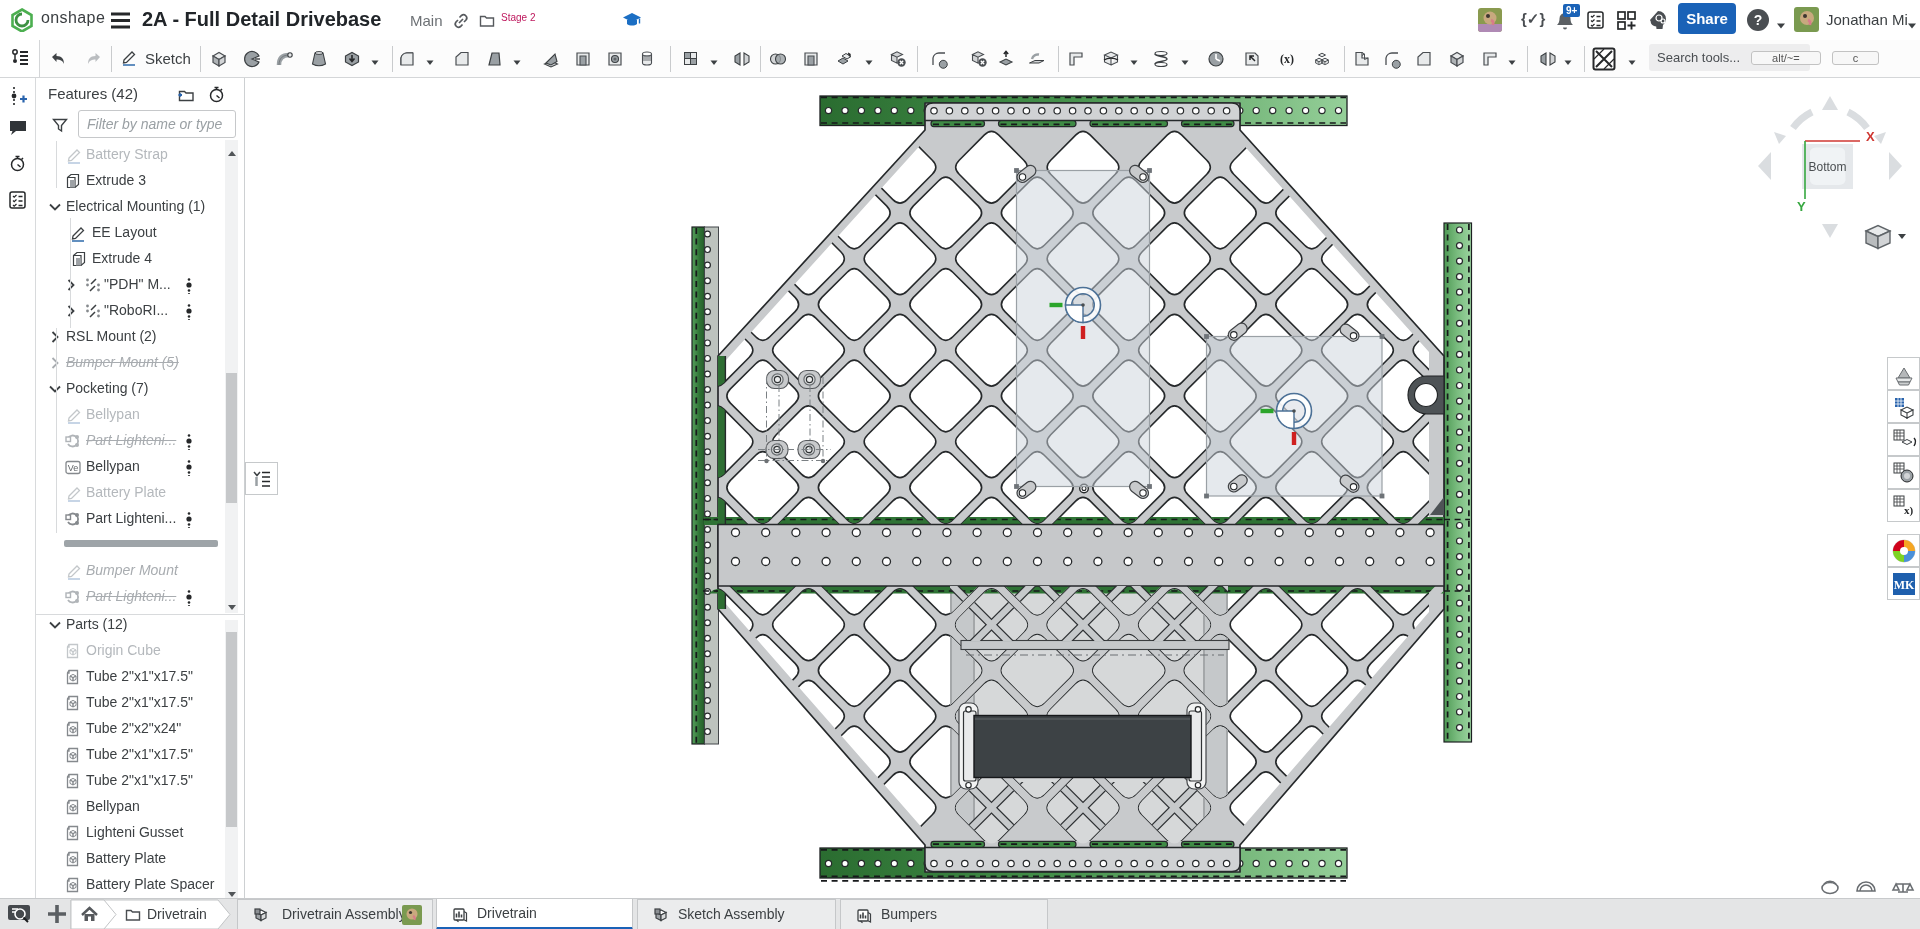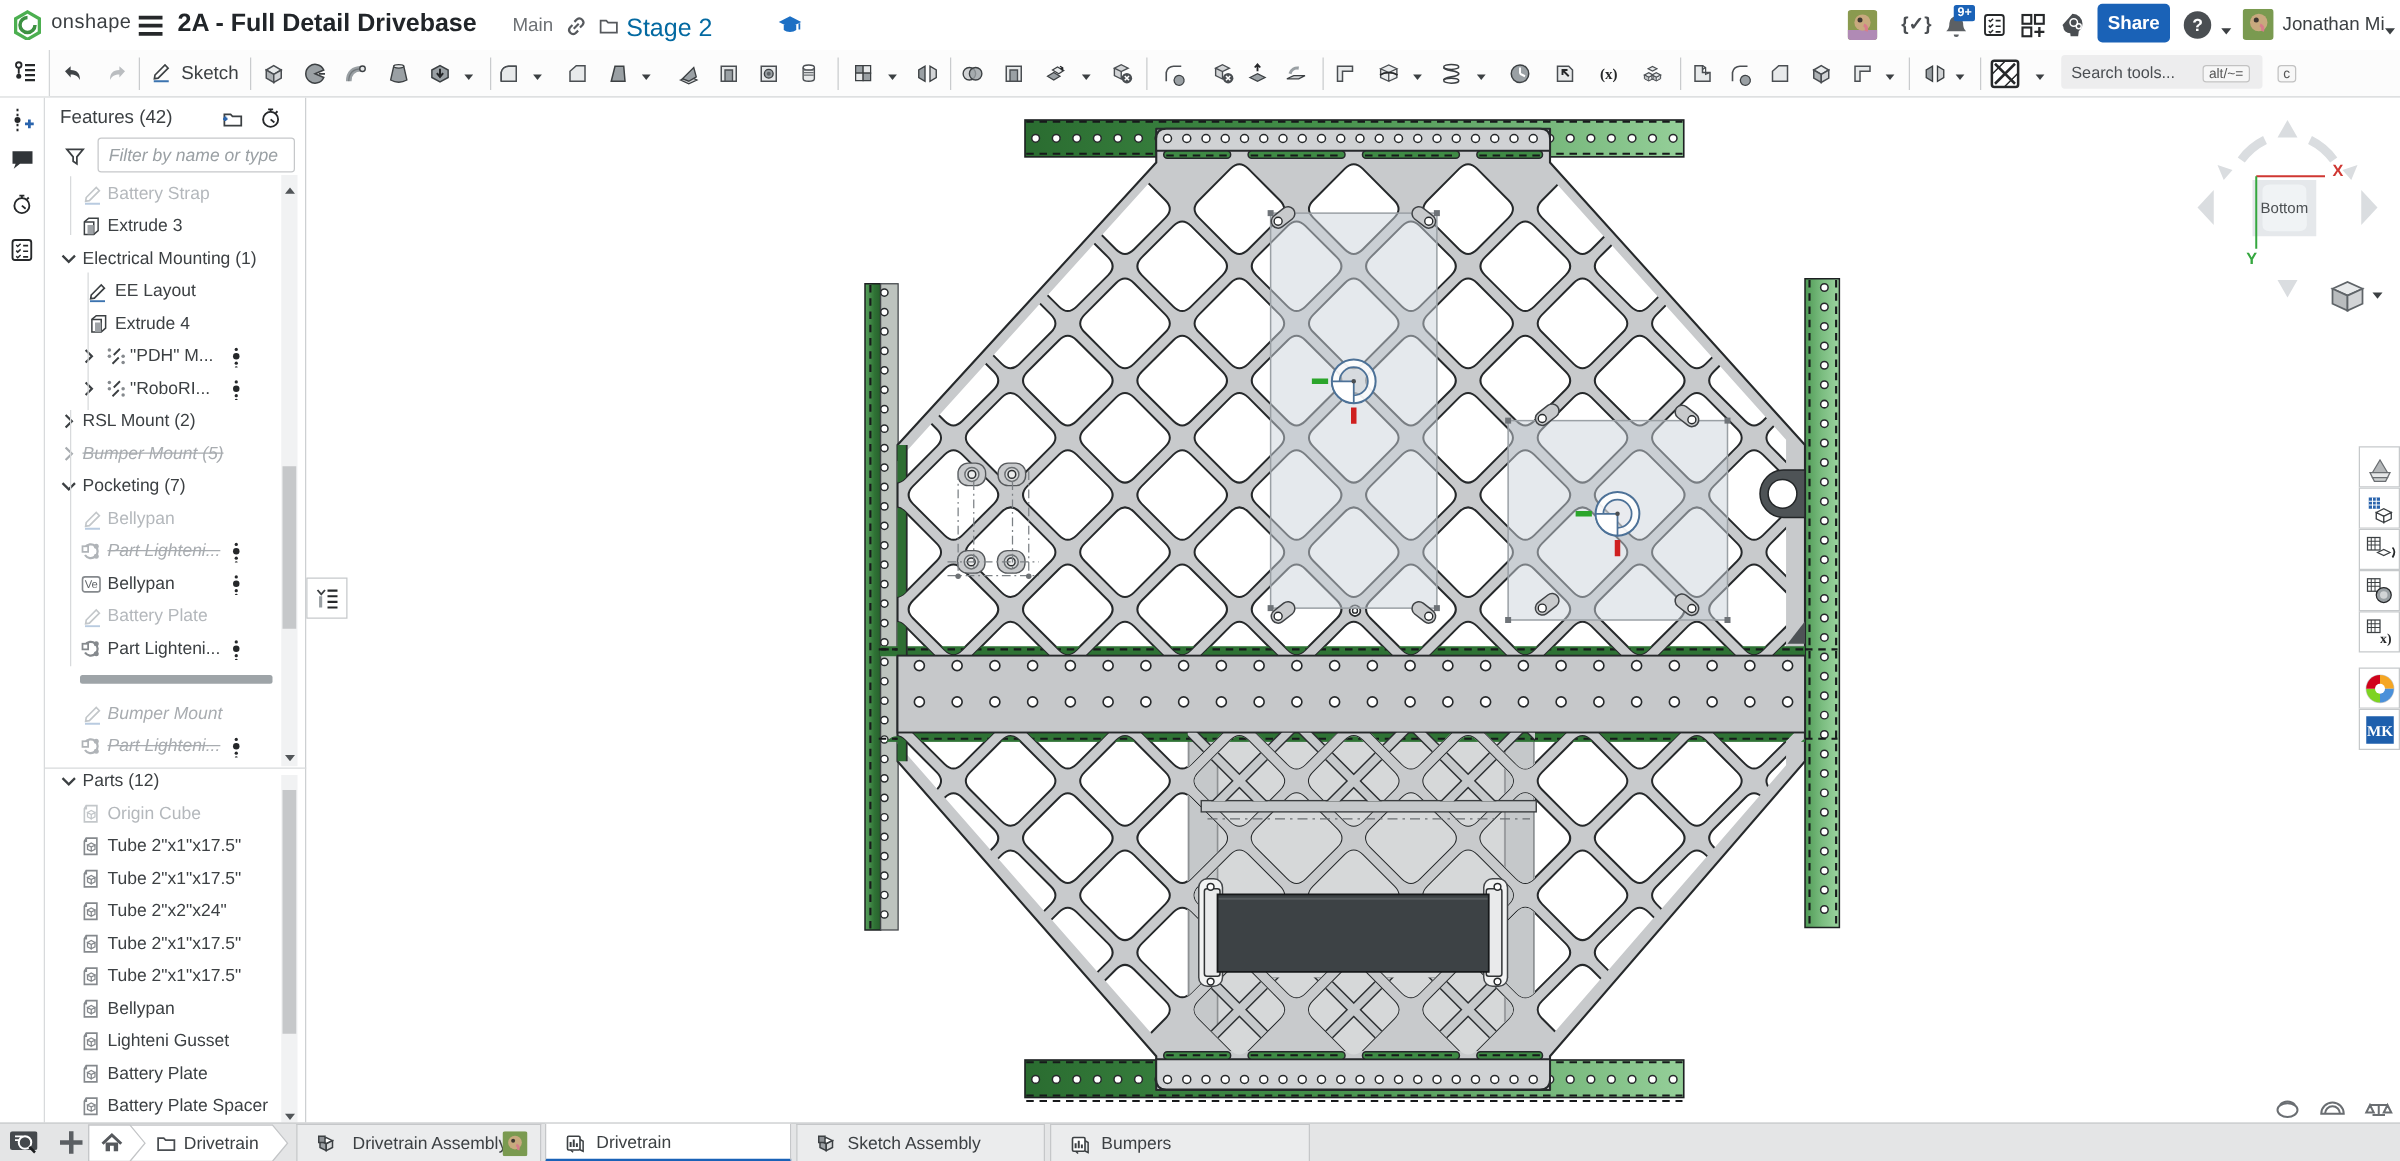--- a/index.html
+++ b/index.html
@@ -6,21 +6,21 @@
 #topbar{left:0;top:0;width:1920px;height:40px;background:#fff;z-index:30}
 #toolbar{left:0;top:40px;width:1920px;height:38px;background:#fcfcfc;border-bottom:1px solid #d4d6d8;z-index:30}
 #leftstrip{left:0;top:78px;width:36px;height:820px;background:#fff;border-right:1px solid #d8dadc;z-index:25}
 #panel{left:36px;top:78px;width:209px;height:820px;background:#fff;border-right:1px solid #cdd0d2;z-index:24}
 #bottombar{left:0;top:898px;width:1920px;height:31px;background:#e4e5e6;border-top:1px solid #c8cacc;z-index:30}
 .row{position:absolute;height:26px;line-height:26px;font-size:14px;color:#3c4043;white-space:nowrap}
 .gray{color:#b4b8bc}
 .strike{text-decoration:line-through;font-style:italic;color:#a8acb0}
 .ital{font-style:italic;color:#a8acb0}
 .ticon{position:absolute;top:5px}
-kbd{font-family:"Liberation Sans",sans-serif;font-size:11px;color:#555;background:#f7f7f7;border:1px solid #c2c2c2;border-radius:3px;padding:0 4px;margin-left:22px}
+kbd{font-family:"Liberation Sans",sans-serif;font-size:11px;color:#555;background:#f7f7f7;border:1px solid #c2c2c2;border-radius:3px;padding:0 20px;margin-left:11px}
 .tab{position:absolute;top:0;height:31px;font-size:14px;color:#3c4043}
 .vbox{position:absolute;width:33px;height:33px;background:#fff;border:1px solid #c6c9cb;z-index:26}
 </style></head><body>
 <svg width="1920" height="929" viewBox="0 0 1920 929" style="position:absolute;left:0;top:0">
     <rect width="1920" height="929" fill="#ffffff"></rect>
     <defs>
       <path id="holesP" d="M684.7 343.2L709.9 317.9Q717.0 310.9 724.1 317.9L749.3 343.2Q756.4 350.2 749.3 357.3L724.1 382.6Q717.0 389.6 709.9 382.6L684.7 357.3Q677.6 350.2 684.7 343.2ZM684.7 434.7L709.9 409.4Q717.0 402.4 724.1 409.4L749.3 434.7Q756.4 441.8 749.3 448.8L724.1 474.1Q717.0 481.1 709.9 474.1L684.7 448.8Q677.6 441.8 684.7 434.7ZM684.7 526.2L709.9 500.9Q717.0 493.9 724.1 500.9L749.3 526.2Q756.4 533.2 749.3 540.3L724.1 565.6Q717.0 572.6 709.9 565.6L684.7 540.3Q677.6 533.2 684.7 526.2ZM684.7 617.7L709.9 592.4Q717.0 585.4 724.1 592.4L749.3 617.7Q756.4 624.8 749.3 631.8L724.1 657.1Q717.0 664.1 709.9 657.1L684.7 631.8Q677.6 624.8 684.7 617.7ZM730.4 297.4L755.7 272.2Q762.8 265.1 769.8 272.2L795.1 297.4Q802.1 304.5 795.1 311.6L769.8 336.8Q762.8 343.9 755.7 336.8L730.4 311.6Q723.4 304.5 730.4 297.4ZM730.4 388.9L755.7 363.7Q762.8 356.6 769.8 363.7L795.1 388.9Q802.1 396.0 795.1 403.1L769.8 428.3Q762.8 435.4 755.7 428.3L730.4 403.1Q723.4 396.0 730.4 388.9ZM730.4 480.4L755.7 455.2Q762.8 448.1 769.8 455.2L795.1 480.4Q802.1 487.5 795.1 494.6L769.8 519.8Q762.8 526.9 755.7 519.8L730.4 494.6Q723.4 487.5 730.4 480.4ZM730.4 571.9L755.7 546.7Q762.8 539.6 769.8 546.7L795.1 571.9Q802.1 579.0 795.1 586.1L769.8 611.3Q762.8 618.4 755.7 611.3L730.4 586.1Q723.4 579.0 730.4 571.9ZM730.4 663.4L755.7 638.2Q762.8 631.1 769.8 638.2L795.1 663.4Q802.1 670.5 795.1 677.6L769.8 702.8Q762.8 709.9 755.7 702.8L730.4 677.6Q723.4 670.5 730.4 663.4ZM776.2 251.7L801.4 226.4Q808.5 219.3 815.6 226.4L840.8 251.7Q847.9 258.8 840.8 265.8L815.6 291.1Q808.5 298.1 801.4 291.1L776.2 265.8Q769.1 258.8 776.2 251.7ZM776.2 343.2L801.4 317.9Q808.5 310.9 815.6 317.9L840.8 343.2Q847.9 350.2 840.8 357.3L815.6 382.6Q808.5 389.6 801.4 382.6L776.2 357.3Q769.1 350.2 776.2 343.2ZM776.2 434.7L801.4 409.4Q808.5 402.4 815.6 409.4L840.8 434.7Q847.9 441.8 840.8 448.8L815.6 474.1Q808.5 481.1 801.4 474.1L776.2 448.8Q769.1 441.8 776.2 434.7ZM776.2 526.2L801.4 500.9Q808.5 493.9 815.6 500.9L840.8 526.2Q847.9 533.2 840.8 540.3L815.6 565.6Q808.5 572.6 801.4 565.6L776.2 540.3Q769.1 533.2 776.2 526.2ZM776.2 617.7L801.4 592.4Q808.5 585.4 815.6 592.4L840.8 617.7Q847.9 624.8 840.8 631.8L815.6 657.1Q808.5 664.1 801.4 657.1L776.2 631.8Q769.1 624.8 776.2 617.7ZM776.2 709.2L801.4 683.9Q808.5 676.9 815.6 683.9L840.8 709.2Q847.9 716.2 840.8 723.3L815.6 748.6Q808.5 755.6 801.4 748.6L776.2 723.3Q769.1 716.2 776.2 709.2ZM821.9 205.9L847.2 180.7Q854.2 173.6 861.3 180.7L886.6 205.9Q893.6 213.0 886.6 220.1L861.3 245.3Q854.2 252.4 847.2 245.3L821.9 220.1Q814.9 213.0 821.9 205.9ZM821.9 297.4L847.2 272.2Q854.2 265.1 861.3 272.2L886.6 297.4Q893.6 304.5 886.6 311.6L861.3 336.8Q854.2 343.9 847.2 336.8L821.9 311.6Q814.9 304.5 821.9 297.4ZM821.9 388.9L847.2 363.7Q854.2 356.6 861.3 363.7L886.6 388.9Q893.6 396.0 886.6 403.1L861.3 428.3Q854.2 435.4 847.2 428.3L821.9 403.1Q814.9 396.0 821.9 388.9ZM821.9 480.4L847.2 455.2Q854.2 448.1 861.3 455.2L886.6 480.4Q893.6 487.5 886.6 494.6L861.3 519.8Q854.2 526.9 847.2 519.8L821.9 494.6Q814.9 487.5 821.9 480.4ZM821.9 571.9L847.2 546.7Q854.2 539.6 861.3 546.7L886.6 571.9Q893.6 579.0 886.6 586.1L861.3 611.3Q854.2 618.4 847.2 611.3L821.9 586.1Q814.9 579.0 821.9 571.9ZM821.9 663.4L847.2 638.2Q854.2 631.1 861.3 638.2L886.6 663.4Q893.6 670.5 886.6 677.6L861.3 702.8Q854.2 709.9 847.2 702.8L821.9 677.6Q814.9 670.5 821.9 663.4ZM821.9 754.9L847.2 729.7Q854.2 722.6 861.3 729.7L886.6 754.9Q893.6 762.0 886.6 769.1L861.3 794.3Q854.2 801.4 847.2 794.3L821.9 769.1Q814.9 762.0 821.9 754.9ZM867.7 160.2L892.9 134.9Q900.0 127.8 907.1 134.9L932.3 160.2Q939.4 167.2 932.3 174.3L907.1 199.6Q900.0 206.7 892.9 199.6L867.7 174.3Q860.6 167.2 867.7 160.2ZM867.7 251.7L892.9 226.4Q900.0 219.3 907.1 226.4L932.3 251.7Q939.4 258.8 932.3 265.8L907.1 291.1Q900.0 298.1 892.9 291.1L867.7 265.8Q860.6 258.8 867.7 251.7ZM867.7 343.2L892.9 317.9Q900.0 310.9 907.1 317.9L932.3 343.2Q939.4 350.2 932.3 357.3L907.1 382.6Q900.0 389.6 892.9 382.6L867.7 357.3Q860.6 350.2 867.7 343.2ZM867.7 434.7L892.9 409.4Q900.0 402.4 907.1 409.4L932.3 434.7Q939.4 441.8 932.3 448.8L907.1 474.1Q900.0 481.1 892.9 474.1L867.7 448.8Q860.6 441.8 867.7 434.7ZM867.7 526.2L892.9 500.9Q900.0 493.9 907.1 500.9L932.3 526.2Q939.4 533.2 932.3 540.3L907.1 565.6Q900.0 572.6 892.9 565.6L867.7 540.3Q860.6 533.2 867.7 526.2ZM867.7 617.7L892.9 592.4Q900.0 585.4 907.1 592.4L932.3 617.7Q939.4 624.8 932.3 631.8L907.1 657.1Q900.0 664.1 892.9 657.1L867.7 631.8Q860.6 624.8 867.7 617.7ZM867.7 709.2L892.9 683.9Q900.0 676.9 907.1 683.9L932.3 709.2Q939.4 716.2 932.3 723.3L907.1 748.6Q900.0 755.6 892.9 748.6L867.7 723.3Q860.6 716.2 867.7 709.2ZM867.7 800.7L892.9 775.4Q900.0 768.4 907.1 775.4L932.3 800.7Q939.4 807.8 932.3 814.8L907.1 840.1Q900.0 847.1 892.9 840.1L867.7 814.8Q860.6 807.8 867.7 800.7ZM913.4 205.9L938.7 180.7Q945.8 173.6 952.8 180.7L978.1 205.9Q985.1 213.0 978.1 220.1L952.8 245.3Q945.8 252.4 938.7 245.3L913.4 220.1Q906.4 213.0 913.4 205.9ZM913.4 297.4L938.7 272.2Q945.8 265.1 952.8 272.2L978.1 297.4Q985.1 304.5 978.1 311.6L952.8 336.8Q945.8 343.9 938.7 336.8L913.4 311.6Q906.4 304.5 913.4 297.4ZM913.4 388.9L938.7 363.7Q945.8 356.6 952.8 363.7L978.1 388.9Q985.1 396.0 978.1 403.1L952.8 428.3Q945.8 435.4 938.7 428.3L913.4 403.1Q906.4 396.0 913.4 388.9ZM913.4 480.4L938.7 455.2Q945.8 448.1 952.8 455.2L978.1 480.4Q985.1 487.5 978.1 494.6L952.8 519.8Q945.8 526.9 938.7 519.8L913.4 494.6Q906.4 487.5 913.4 480.4ZM913.4 571.9L938.7 546.7Q945.8 539.6 952.8 546.7L978.1 571.9Q985.1 579.0 978.1 586.1L952.8 611.3Q945.8 618.4 938.7 611.3L913.4 586.1Q906.4 579.0 913.4 571.9ZM913.4 663.4L938.7 638.2Q945.8 631.1 952.8 638.2L978.1 663.4Q985.1 670.5 978.1 677.6L952.8 702.8Q945.8 709.9 938.7 702.8L913.4 677.6Q906.4 670.5 913.4 663.4ZM913.4 754.9L938.7 729.7Q945.8 722.6 952.8 729.7L978.1 754.9Q985.1 762.0 978.1 769.1L952.8 794.3Q945.8 801.4 938.7 794.3L913.4 769.1Q906.4 762.0 913.4 754.9ZM959.2 68.7L984.4 43.4Q991.5 36.4 998.6 43.4L1023.8 68.7Q1030.9 75.8 1023.8 82.8L998.6 108.1Q991.5 115.2 984.4 108.1L959.2 82.8Q952.1 75.8 959.2 68.7ZM959.2 160.2L984.4 134.9Q991.5 127.8 998.6 134.9L1023.8 160.2Q1030.9 167.2 1023.8 174.3L998.6 199.6Q991.5 206.7 984.4 199.6L959.2 174.3Q952.1 167.2 959.2 160.2ZM959.2 251.7L984.4 226.4Q991.5 219.3 998.6 226.4L1023.8 251.7Q1030.9 258.8 1023.8 265.8L998.6 291.1Q991.5 298.1 984.4 291.1L959.2 265.8Q952.1 258.8 959.2 251.7ZM959.2 343.2L984.4 317.9Q991.5 310.9 998.6 317.9L1023.8 343.2Q1030.9 350.2 1023.8 357.3L998.6 382.6Q991.5 389.6 984.4 382.6L959.2 357.3Q952.1 350.2 959.2 343.2ZM959.2 434.7L984.4 409.4Q991.5 402.4 998.6 409.4L1023.8 434.7Q1030.9 441.8 1023.8 448.8L998.6 474.1Q991.5 481.1 984.4 474.1L959.2 448.8Q952.1 441.8 959.2 434.7ZM959.2 526.2L984.4 500.9Q991.5 493.9 998.6 500.9L1023.8 526.2Q1030.9 533.2 1023.8 540.3L998.6 565.6Q991.5 572.6 984.4 565.6L959.2 540.3Q952.1 533.2 959.2 526.2ZM959.2 617.7L984.4 592.4Q991.5 585.4 998.6 592.4L1023.8 617.7Q1030.9 624.8 1023.8 631.8L998.6 657.1Q991.5 664.1 984.4 657.1L959.2 631.8Q952.1 624.8 959.2 617.7ZM959.2 709.2L984.4 683.9Q991.5 676.9 998.6 683.9L1023.8 709.2Q1030.9 716.2 1023.8 723.3L998.6 748.6Q991.5 755.6 984.4 748.6L959.2 723.3Q952.1 716.2 959.2 709.2ZM959.2 800.7L984.4 775.4Q991.5 768.4 998.6 775.4L1023.8 800.7Q1030.9 807.8 1023.8 814.8L998.6 840.1Q991.5 847.1 984.4 840.1L959.2 814.8Q952.1 807.8 959.2 800.7ZM959.2 892.2L984.4 866.9Q991.5 859.9 998.6 866.9L1023.8 892.2Q1030.9 899.2 1023.8 906.3L998.6 931.6Q991.5 938.6 984.4 931.6L959.2 906.3Q952.1 899.2 959.2 892.2ZM1004.9 205.9L1030.2 180.7Q1037.2 173.6 1044.3 180.7L1069.6 205.9Q1076.7 213.0 1069.6 220.1L1044.3 245.3Q1037.2 252.4 1030.2 245.3L1004.9 220.1Q997.9 213.0 1004.9 205.9ZM1004.9 297.4L1030.2 272.2Q1037.2 265.1 1044.3 272.2L1069.6 297.4Q1076.7 304.5 1069.6 311.6L1044.3 336.8Q1037.2 343.9 1030.2 336.8L1004.9 311.6Q997.9 304.5 1004.9 297.4ZM1004.9 388.9L1030.2 363.7Q1037.2 356.6 1044.3 363.7L1069.6 388.9Q1076.7 396.0 1069.6 403.1L1044.3 428.3Q1037.2 435.4 1030.2 428.3L1004.9 403.1Q997.9 396.0 1004.9 388.9ZM1004.9 480.4L1030.2 455.2Q1037.2 448.1 1044.3 455.2L1069.6 480.4Q1076.7 487.5 1069.6 494.6L1044.3 519.8Q1037.2 526.9 1030.2 519.8L1004.9 494.6Q997.9 487.5 1004.9 480.4ZM1004.9 571.9L1030.2 546.7Q1037.2 539.6 1044.3 546.7L1069.6 571.9Q1076.7 579.0 1069.6 586.1L1044.3 611.3Q1037.2 618.4 1030.2 611.3L1004.9 586.1Q997.9 579.0 1004.9 571.9ZM1004.9 663.4L1030.2 638.2Q1037.2 631.1 1044.3 638.2L1069.6 663.4Q1076.7 670.5 1069.6 677.6L1044.3 702.8Q1037.2 709.9 1030.2 702.8L1004.9 677.6Q997.9 670.5 1004.9 663.4ZM1004.9 754.9L1030.2 729.7Q1037.2 722.6 1044.3 729.7L1069.6 754.9Q1076.7 762.0 1069.6 769.1L1044.3 794.3Q1037.2 801.4 1030.2 794.3L1004.9 769.1Q997.9 762.0 1004.9 754.9ZM1050.7 68.7L1075.9 43.4Q1083.0 36.4 1090.1 43.4L1115.3 68.7Q1122.4 75.8 1115.3 82.8L1090.1 108.1Q1083.0 115.2 1075.9 108.1L1050.7 82.8Q1043.6 75.8 1050.7 68.7ZM1050.7 160.2L1075.9 134.9Q1083.0 127.8 1090.1 134.9L1115.3 160.2Q1122.4 167.2 1115.3 174.3L1090.1 199.6Q1083.0 206.7 1075.9 199.6L1050.7 174.3Q1043.6 167.2 1050.7 160.2ZM1050.7 251.7L1075.9 226.4Q1083.0 219.3 1090.1 226.4L1115.3 251.7Q1122.4 258.8 1115.3 265.8L1090.1 291.1Q1083.0 298.1 1075.9 291.1L1050.7 265.8Q1043.6 258.8 1050.7 251.7ZM1050.7 343.2L1075.9 317.9Q1083.0 310.9 1090.1 317.9L1115.3 343.2Q1122.4 350.2 1115.3 357.3L1090.1 382.6Q1083.0 389.6 1075.9 382.6L1050.7 357.3Q1043.6 350.2 1050.7 343.2ZM1050.7 434.7L1075.9 409.4Q1083.0 402.4 1090.1 409.4L1115.3 434.7Q1122.4 441.8 1115.3 448.8L1090.1 474.1Q1083.0 481.1 1075.9 474.1L1050.7 448.8Q1043.6 441.8 1050.7 434.7ZM1050.7 526.2L1075.9 500.9Q1083.0 493.9 1090.1 500.9L1115.3 526.2Q1122.4 533.2 1115.3 540.3L1090.1 565.6Q1083.0 572.6 1075.9 565.6L1050.7 540.3Q1043.6 533.2 1050.7 526.2ZM1050.7 617.7L1075.9 592.4Q1083.0 585.4 1090.1 592.4L1115.3 617.7Q1122.4 624.8 1115.3 631.8L1090.1 657.1Q1083.0 664.1 1075.9 657.1L1050.7 631.8Q1043.6 624.8 1050.7 617.7ZM1050.7 709.2L1075.9 683.9Q1083.0 676.9 1090.1 683.9L1115.3 709.2Q1122.4 716.2 1115.3 723.3L1090.1 748.6Q1083.0 755.6 1075.9 748.6L1050.7 723.3Q1043.6 716.2 1050.7 709.2ZM1050.7 800.7L1075.9 775.4Q1083.0 768.4 1090.1 775.4L1115.3 800.7Q1122.4 807.8 1115.3 814.8L1090.1 840.1Q1083.0 847.1 1075.9 840.1L1050.7 814.8Q1043.6 807.8 1050.7 800.7ZM1050.7 892.2L1075.9 866.9Q1083.0 859.9 1090.1 866.9L1115.3 892.2Q1122.4 899.2 1115.3 906.3L1090.1 931.6Q1083.0 938.6 1075.9 931.6L1050.7 906.3Q1043.6 899.2 1050.7 892.2ZM1096.4 205.9L1121.7 180.7Q1128.8 173.6 1135.8 180.7L1161.1 205.9Q1168.2 213.0 1161.1 220.1L1135.8 245.3Q1128.8 252.4 1121.7 245.3L1096.4 220.1Q1089.3 213.0 1096.4 205.9ZM1096.4 297.4L1121.7 272.2Q1128.8 265.1 1135.8 272.2L1161.1 297.4Q1168.2 304.5 1161.1 311.6L1135.8 336.8Q1128.8 343.9 1121.7 336.8L1096.4 311.6Q1089.3 304.5 1096.4 297.4ZM1096.4 388.9L1121.7 363.7Q1128.8 356.6 1135.8 363.7L1161.1 388.9Q1168.2 396.0 1161.1 403.1L1135.8 428.3Q1128.8 435.4 1121.7 428.3L1096.4 403.1Q1089.3 396.0 1096.4 388.9ZM1096.4 480.4L1121.7 455.2Q1128.8 448.1 1135.8 455.2L1161.1 480.4Q1168.2 487.5 1161.1 494.6L1135.8 519.8Q1128.8 526.9 1121.7 519.8L1096.4 494.6Q1089.3 487.5 1096.4 480.4ZM1096.4 571.9L1121.7 546.7Q1128.8 539.6 1135.8 546.7L1161.1 571.9Q1168.2 579.0 1161.1 586.1L1135.8 611.3Q1128.8 618.4 1121.7 611.3L1096.4 586.1Q1089.3 579.0 1096.4 571.9ZM1096.4 663.4L1121.7 638.2Q1128.8 631.1 1135.8 638.2L1161.1 663.4Q1168.2 670.5 1161.1 677.6L1135.8 702.8Q1128.8 709.9 1121.7 702.8L1096.4 677.6Q1089.3 670.5 1096.4 663.4ZM1096.4 754.9L1121.7 729.7Q1128.8 722.6 1135.8 729.7L1161.1 754.9Q1168.2 762.0 1161.1 769.1L1135.8 794.3Q1128.8 801.4 1121.7 794.3L1096.4 769.1Q1089.3 762.0 1096.4 754.9ZM1142.2 68.7L1167.4 43.4Q1174.5 36.4 1181.6 43.4L1206.8 68.7Q1213.9 75.8 1206.8 82.8L1181.6 108.1Q1174.5 115.2 1167.4 108.1L1142.2 82.8Q1135.1 75.8 1142.2 68.7ZM1142.2 160.2L1167.4 134.9Q1174.5 127.8 1181.6 134.9L1206.8 160.2Q1213.9 167.2 1206.8 174.3L1181.6 199.6Q1174.5 206.7 1167.4 199.6L1142.2 174.3Q1135.1 167.2 1142.2 160.2ZM1142.2 251.7L1167.4 226.4Q1174.5 219.3 1181.6 226.4L1206.8 251.7Q1213.9 258.8 1206.8 265.8L1181.6 291.1Q1174.5 298.1 1167.4 291.1L1142.2 265.8Q1135.1 258.8 1142.2 251.7ZM1142.2 343.2L1167.4 317.9Q1174.5 310.9 1181.6 317.9L1206.8 343.2Q1213.9 350.2 1206.8 357.3L1181.6 382.6Q1174.5 389.6 1167.4 382.6L1142.2 357.3Q1135.1 350.2 1142.2 343.2ZM1142.2 434.7L1167.4 409.4Q1174.5 402.4 1181.6 409.4L1206.8 434.7Q1213.9 441.8 1206.8 448.8L1181.6 474.1Q1174.5 481.1 1167.4 474.1L1142.2 448.8Q1135.1 441.8 1142.2 434.7ZM1142.2 526.2L1167.4 500.9Q1174.5 493.9 1181.6 500.9L1206.8 526.2Q1213.9 533.2 1206.8 540.3L1181.6 565.6Q1174.5 572.6 1167.4 565.6L1142.2 540.3Q1135.1 533.2 1142.2 526.2ZM1142.2 617.7L1167.4 592.4Q1174.5 585.4 1181.6 592.4L1206.8 617.7Q1213.9 624.8 1206.8 631.8L1181.6 657.1Q1174.5 664.1 1167.4 657.1L1142.2 631.8Q1135.1 624.8 1142.2 617.7ZM1142.2 709.2L1167.4 683.9Q1174.5 676.9 1181.6 683.9L1206.8 709.2Q1213.9 716.2 1206.8 723.3L1181.6 748.6Q1174.5 755.6 1167.4 748.6L1142.2 723.3Q1135.1 716.2 1142.2 709.2ZM1142.2 800.7L1167.4 775.4Q1174.5 768.4 1181.6 775.4L1206.8 800.7Q1213.9 807.8 1206.8 814.8L1181.6 840.1Q1174.5 847.1 1167.4 840.1L1142.2 814.8Q1135.1 807.8 1142.2 800.7ZM1142.2 892.2L1167.4 866.9Q1174.5 859.9 1181.6 866.9L1206.8 892.2Q1213.9 899.2 1206.8 906.3L1181.6 931.6Q1174.5 938.6 1167.4 931.6L1142.2 906.3Q1135.1 899.2 1142.2 892.2ZM1187.9 205.9L1213.2 180.7Q1220.2 173.6 1227.3 180.7L1252.6 205.9Q1259.7 213.0 1252.6 220.1L1227.3 245.3Q1220.2 252.4 1213.2 245.3L1187.9 220.1Q1180.8 213.0 1187.9 205.9ZM1187.9 297.4L1213.2 272.2Q1220.2 265.1 1227.3 272.2L1252.6 297.4Q1259.7 304.5 1252.6 311.6L1227.3 336.8Q1220.2 343.9 1213.2 336.8L1187.9 311.6Q1180.8 304.5 1187.9 297.4ZM1187.9 388.9L1213.2 363.7Q1220.2 356.6 1227.3 363.7L1252.6 388.9Q1259.7 396.0 1252.6 403.1L1227.3 428.3Q1220.2 435.4 1213.2 428.3L1187.9 403.1Q1180.8 396.0 1187.9 388.9ZM1187.9 480.4L1213.2 455.2Q1220.2 448.1 1227.3 455.2L1252.6 480.4Q1259.7 487.5 1252.6 494.6L1227.3 519.8Q1220.2 526.9 1213.2 519.8L1187.9 494.6Q1180.8 487.5 1187.9 480.4ZM1187.9 571.9L1213.2 546.7Q1220.2 539.6 1227.3 546.7L1252.6 571.9Q1259.7 579.0 1252.6 586.1L1227.3 611.3Q1220.2 618.4 1213.2 611.3L1187.9 586.1Q1180.8 579.0 1187.9 571.9ZM1187.9 663.4L1213.2 638.2Q1220.2 631.1 1227.3 638.2L1252.6 663.4Q1259.7 670.5 1252.6 677.6L1227.3 702.8Q1220.2 709.9 1213.2 702.8L1187.9 677.6Q1180.8 670.5 1187.9 663.4ZM1187.9 754.9L1213.2 729.7Q1220.2 722.6 1227.3 729.7L1252.6 754.9Q1259.7 762.0 1252.6 769.1L1227.3 794.3Q1220.2 801.4 1213.2 794.3L1187.9 769.1Q1180.8 762.0 1187.9 754.9ZM1233.7 160.2L1258.9 134.9Q1266.0 127.8 1273.1 134.9L1298.3 160.2Q1305.4 167.2 1298.3 174.3L1273.1 199.6Q1266.0 206.7 1258.9 199.6L1233.7 174.3Q1226.6 167.2 1233.7 160.2ZM1233.7 251.7L1258.9 226.4Q1266.0 219.3 1273.1 226.4L1298.3 251.7Q1305.4 258.8 1298.3 265.8L1273.1 291.1Q1266.0 298.1 1258.9 291.1L1233.7 265.8Q1226.6 258.8 1233.7 251.7ZM1233.7 343.2L1258.9 317.9Q1266.0 310.9 1273.1 317.9L1298.3 343.2Q1305.4 350.2 1298.3 357.3L1273.1 382.6Q1266.0 389.6 1258.9 382.6L1233.7 357.3Q1226.6 350.2 1233.7 343.2ZM1233.7 434.7L1258.9 409.4Q1266.0 402.4 1273.1 409.4L1298.3 434.7Q1305.4 441.8 1298.3 448.8L1273.1 474.1Q1266.0 481.1 1258.9 474.1L1233.7 448.8Q1226.6 441.8 1233.7 434.7ZM1233.7 526.2L1258.9 500.9Q1266.0 493.9 1273.1 500.9L1298.3 526.2Q1305.4 533.2 1298.3 540.3L1273.1 565.6Q1266.0 572.6 1258.9 565.6L1233.7 540.3Q1226.6 533.2 1233.7 526.2ZM1233.7 617.7L1258.9 592.4Q1266.0 585.4 1273.1 592.4L1298.3 617.7Q1305.4 624.8 1298.3 631.8L1273.1 657.1Q1266.0 664.1 1258.9 657.1L1233.7 631.8Q1226.6 624.8 1233.7 617.7ZM1233.7 709.2L1258.9 683.9Q1266.0 676.9 1273.1 683.9L1298.3 709.2Q1305.4 716.2 1298.3 723.3L1273.1 748.6Q1266.0 755.6 1258.9 748.6L1233.7 723.3Q1226.6 716.2 1233.7 709.2ZM1233.7 800.7L1258.9 775.4Q1266.0 768.4 1273.1 775.4L1298.3 800.7Q1305.4 807.8 1298.3 814.8L1273.1 840.1Q1266.0 847.1 1258.9 840.1L1233.7 814.8Q1226.6 807.8 1233.7 800.7ZM1279.4 205.9L1304.7 180.7Q1311.8 173.6 1318.8 180.7L1344.1 205.9Q1351.2 213.0 1344.1 220.1L1318.8 245.3Q1311.8 252.4 1304.7 245.3L1279.4 220.1Q1272.3 213.0 1279.4 205.9ZM1279.4 297.4L1304.7 272.2Q1311.8 265.1 1318.8 272.2L1344.1 297.4Q1351.2 304.5 1344.1 311.6L1318.8 336.8Q1311.8 343.9 1304.7 336.8L1279.4 311.6Q1272.3 304.5 1279.4 297.4ZM1279.4 388.9L1304.7 363.7Q1311.8 356.6 1318.8 363.7L1344.1 388.9Q1351.2 396.0 1344.1 403.1L1318.8 428.3Q1311.8 435.4 1304.7 428.3L1279.4 403.1Q1272.3 396.0 1279.4 388.9ZM1279.4 480.4L1304.7 455.2Q1311.8 448.1 1318.8 455.2L1344.1 480.4Q1351.2 487.5 1344.1 494.6L1318.8 519.8Q1311.8 526.9 1304.7 519.8L1279.4 494.6Q1272.3 487.5 1279.4 480.4ZM1279.4 571.9L1304.7 546.7Q1311.8 539.6 1318.8 546.7L1344.1 571.9Q1351.2 579.0 1344.1 586.1L1318.8 611.3Q1311.8 618.4 1304.7 611.3L1279.4 586.1Q1272.3 579.0 1279.4 571.9ZM1279.4 663.4L1304.7 638.2Q1311.8 631.1 1318.8 638.2L1344.1 663.4Q1351.2 670.5 1344.1 677.6L1318.8 702.8Q1311.8 709.9 1304.7 702.8L1279.4 677.6Q1272.3 670.5 1279.4 663.4ZM1279.4 754.9L1304.7 729.7Q1311.8 722.6 1318.8 729.7L1344.1 754.9Q1351.2 762.0 1344.1 769.1L1318.8 794.3Q1311.8 801.4 1304.7 794.3L1279.4 769.1Q1272.3 762.0 1279.4 754.9ZM1325.2 251.7L1350.4 226.4Q1357.5 219.3 1364.6 226.4L1389.8 251.7Q1396.9 258.8 1389.8 265.8L1364.6 291.1Q1357.5 298.1 1350.4 291.1L1325.2 265.8Q1318.1 258.8 1325.2 251.7ZM1325.2 343.2L1350.4 317.9Q1357.5 310.9 1364.6 317.9L1389.8 343.2Q1396.9 350.2 1389.8 357.3L1364.6 382.6Q1357.5 389.6 1350.4 382.6L1325.2 357.3Q1318.1 350.2 1325.2 343.2ZM1325.2 434.7L1350.4 409.4Q1357.5 402.4 1364.6 409.4L1389.8 434.7Q1396.9 441.8 1389.8 448.8L1364.6 474.1Q1357.5 481.1 1350.4 474.1L1325.2 448.8Q1318.1 441.8 1325.2 434.7ZM1325.2 526.2L1350.4 500.9Q1357.5 493.9 1364.6 500.9L1389.8 526.2Q1396.9 533.2 1389.8 540.3L1364.6 565.6Q1357.5 572.6 1350.4 565.6L1325.2 540.3Q1318.1 533.2 1325.2 526.2ZM1325.2 617.7L1350.4 592.4Q1357.5 585.4 1364.6 592.4L1389.8 617.7Q1396.9 624.8 1389.8 631.8L1364.6 657.1Q1357.5 664.1 1350.4 657.1L1325.2 631.8Q1318.1 624.8 1325.2 617.7ZM1325.2 709.2L1350.4 683.9Q1357.5 676.9 1364.6 683.9L1389.8 709.2Q1396.9 716.2 1389.8 723.3L1364.6 748.6Q1357.5 755.6 1350.4 748.6L1325.2 723.3Q1318.1 716.2 1325.2 709.2ZM1370.9 297.4L1396.2 272.2Q1403.2 265.1 1410.3 272.2L1435.6 297.4Q1442.7 304.5 1435.6 311.6L1410.3 336.8Q1403.2 343.9 1396.2 336.8L1370.9 311.6Q1363.8 304.5 1370.9 297.4ZM1370.9 388.9L1396.2 363.7Q1403.2 356.6 1410.3 363.7L1435.6 388.9Q1442.7 396.0 1435.6 403.1L1410.3 428.3Q1403.2 435.4 1396.2 428.3L1370.9 403.1Q1363.8 396.0 1370.9 388.9ZM1370.9 480.4L1396.2 455.2Q1403.2 448.1 1410.3 455.2L1435.6 480.4Q1442.7 487.5 1435.6 494.6L1410.3 519.8Q1403.2 526.9 1396.2 519.8L1370.9 494.6Q1363.8 487.5 1370.9 480.4ZM1370.9 571.9L1396.2 546.7Q1403.2 539.6 1410.3 546.7L1435.6 571.9Q1442.7 579.0 1435.6 586.1L1410.3 611.3Q1403.2 618.4 1396.2 611.3L1370.9 586.1Q1363.8 579.0 1370.9 571.9ZM1370.9 663.4L1396.2 638.2Q1403.2 631.1 1410.3 638.2L1435.6 663.4Q1442.7 670.5 1435.6 677.6L1410.3 702.8Q1403.2 709.9 1396.2 702.8L1370.9 677.6Q1363.8 670.5 1370.9 663.4ZM1416.7 343.2L1441.9 317.9Q1449.0 310.9 1456.1 317.9L1481.3 343.2Q1488.4 350.2 1481.3 357.3L1456.1 382.6Q1449.0 389.6 1441.9 382.6L1416.7 357.3Q1409.6 350.2 1416.7 343.2ZM1416.7 434.7L1441.9 409.4Q1449.0 402.4 1456.1 409.4L1481.3 434.7Q1488.4 441.8 1481.3 448.8L1456.1 474.1Q1449.0 481.1 1441.9 474.1L1416.7 448.8Q1409.6 441.8 1416.7 434.7ZM1416.7 526.2L1441.9 500.9Q1449.0 493.9 1456.1 500.9L1481.3 526.2Q1488.4 533.2 1481.3 540.3L1456.1 565.6Q1449.0 572.6 1441.9 565.6L1416.7 540.3Q1409.6 533.2 1416.7 526.2ZM1416.7 617.7L1441.9 592.4Q1449.0 585.4 1456.1 592.4L1481.3 617.7Q1488.4 624.8 1481.3 631.8L1456.1 657.1Q1449.0 664.1 1441.9 657.1L1416.7 631.8Q1409.6 624.8 1416.7 617.7Z"></path>
       <clipPath id="holesC">
         <use href="#holesP"></use>
       </clipPath>
@@ -557,21 +557,21 @@
         <path d="M1 2 H20 M1 8.5 H20 M1 15 H20" stroke="#26282a" stroke-width="3"></path>
       </svg></div>
     <div class="abs" style="left:142px;top:8px;font-size:20px;font-weight:bold;color:#212529">2A - Full Detail Drivebase</div>
     <div class="abs" style="left:410px;top:12px;font-size:15px;color:#6d7175">Main</div>
     <div class="abs" style="left:452px;top:12px"><svg width="18" height="18" viewBox="0 0 18 18" style="">
         <path d="M7 11 L11 7 M6 8 L4 10 a3.2 3.2 0 0 0 4.5 4.5 L10.5 12.5 M12 10 L14 8 A3.2 3.2 0 0 0 9.5 3.5 L7.5 5.5" fill="none" stroke="#56595d" stroke-width="1.7"></path>
       </svg></div>
     <div class="abs" style="left:478px;top:12px"><svg width="18" height="18" viewBox="0 0 18 18" style="">
         <path d="M2.5 4.5 H7 L8.5 6 H15.5 V14 H2.5 Z" fill="none" stroke="#56595d" stroke-width="1.4"></path>
       </svg></div>
-    <div class="abs" style="left:501px;top:12px;font-size:20px;color:#0369a1">Stage 2</div>
+    <div class="abs" style="left:501px;top:12px;font-size:10px;color:#be185d">Stage 2</div>
     <div class="abs" style="left:622px;top:11px"><svg width="20" height="18" viewBox="0 0 20 18" style="">
         <path d="M10 2 L19 6.5 L10 11 L1 6.5 Z" fill="#1c6fc4"></path>
         <path d="M5 9 v4 c2.5 2 7.5 2 10 0 v-4" fill="#1c6fc4"></path>
         <path d="M17.5 7.5 v5" stroke="#1c6fc4" stroke-width="1.4"></path>
       </svg></div>
     <div class="abs" style="left:1478px;top:8px;width:24px;height:24px;border-radius:3px;overflow:hidden"><svg width="24" height="24" viewBox="0 0 24 24" style="">
         <rect width="24" height="24" fill="#8a9a4f"></rect>
         <rect y="16" width="24" height="8" fill="#b08ab5"></rect>
         <circle cx="12" cy="10" r="6.5" fill="#c8a97e"></circle>
         <circle cx="10" cy="8" r="2" fill="#3c3630"></circle>

